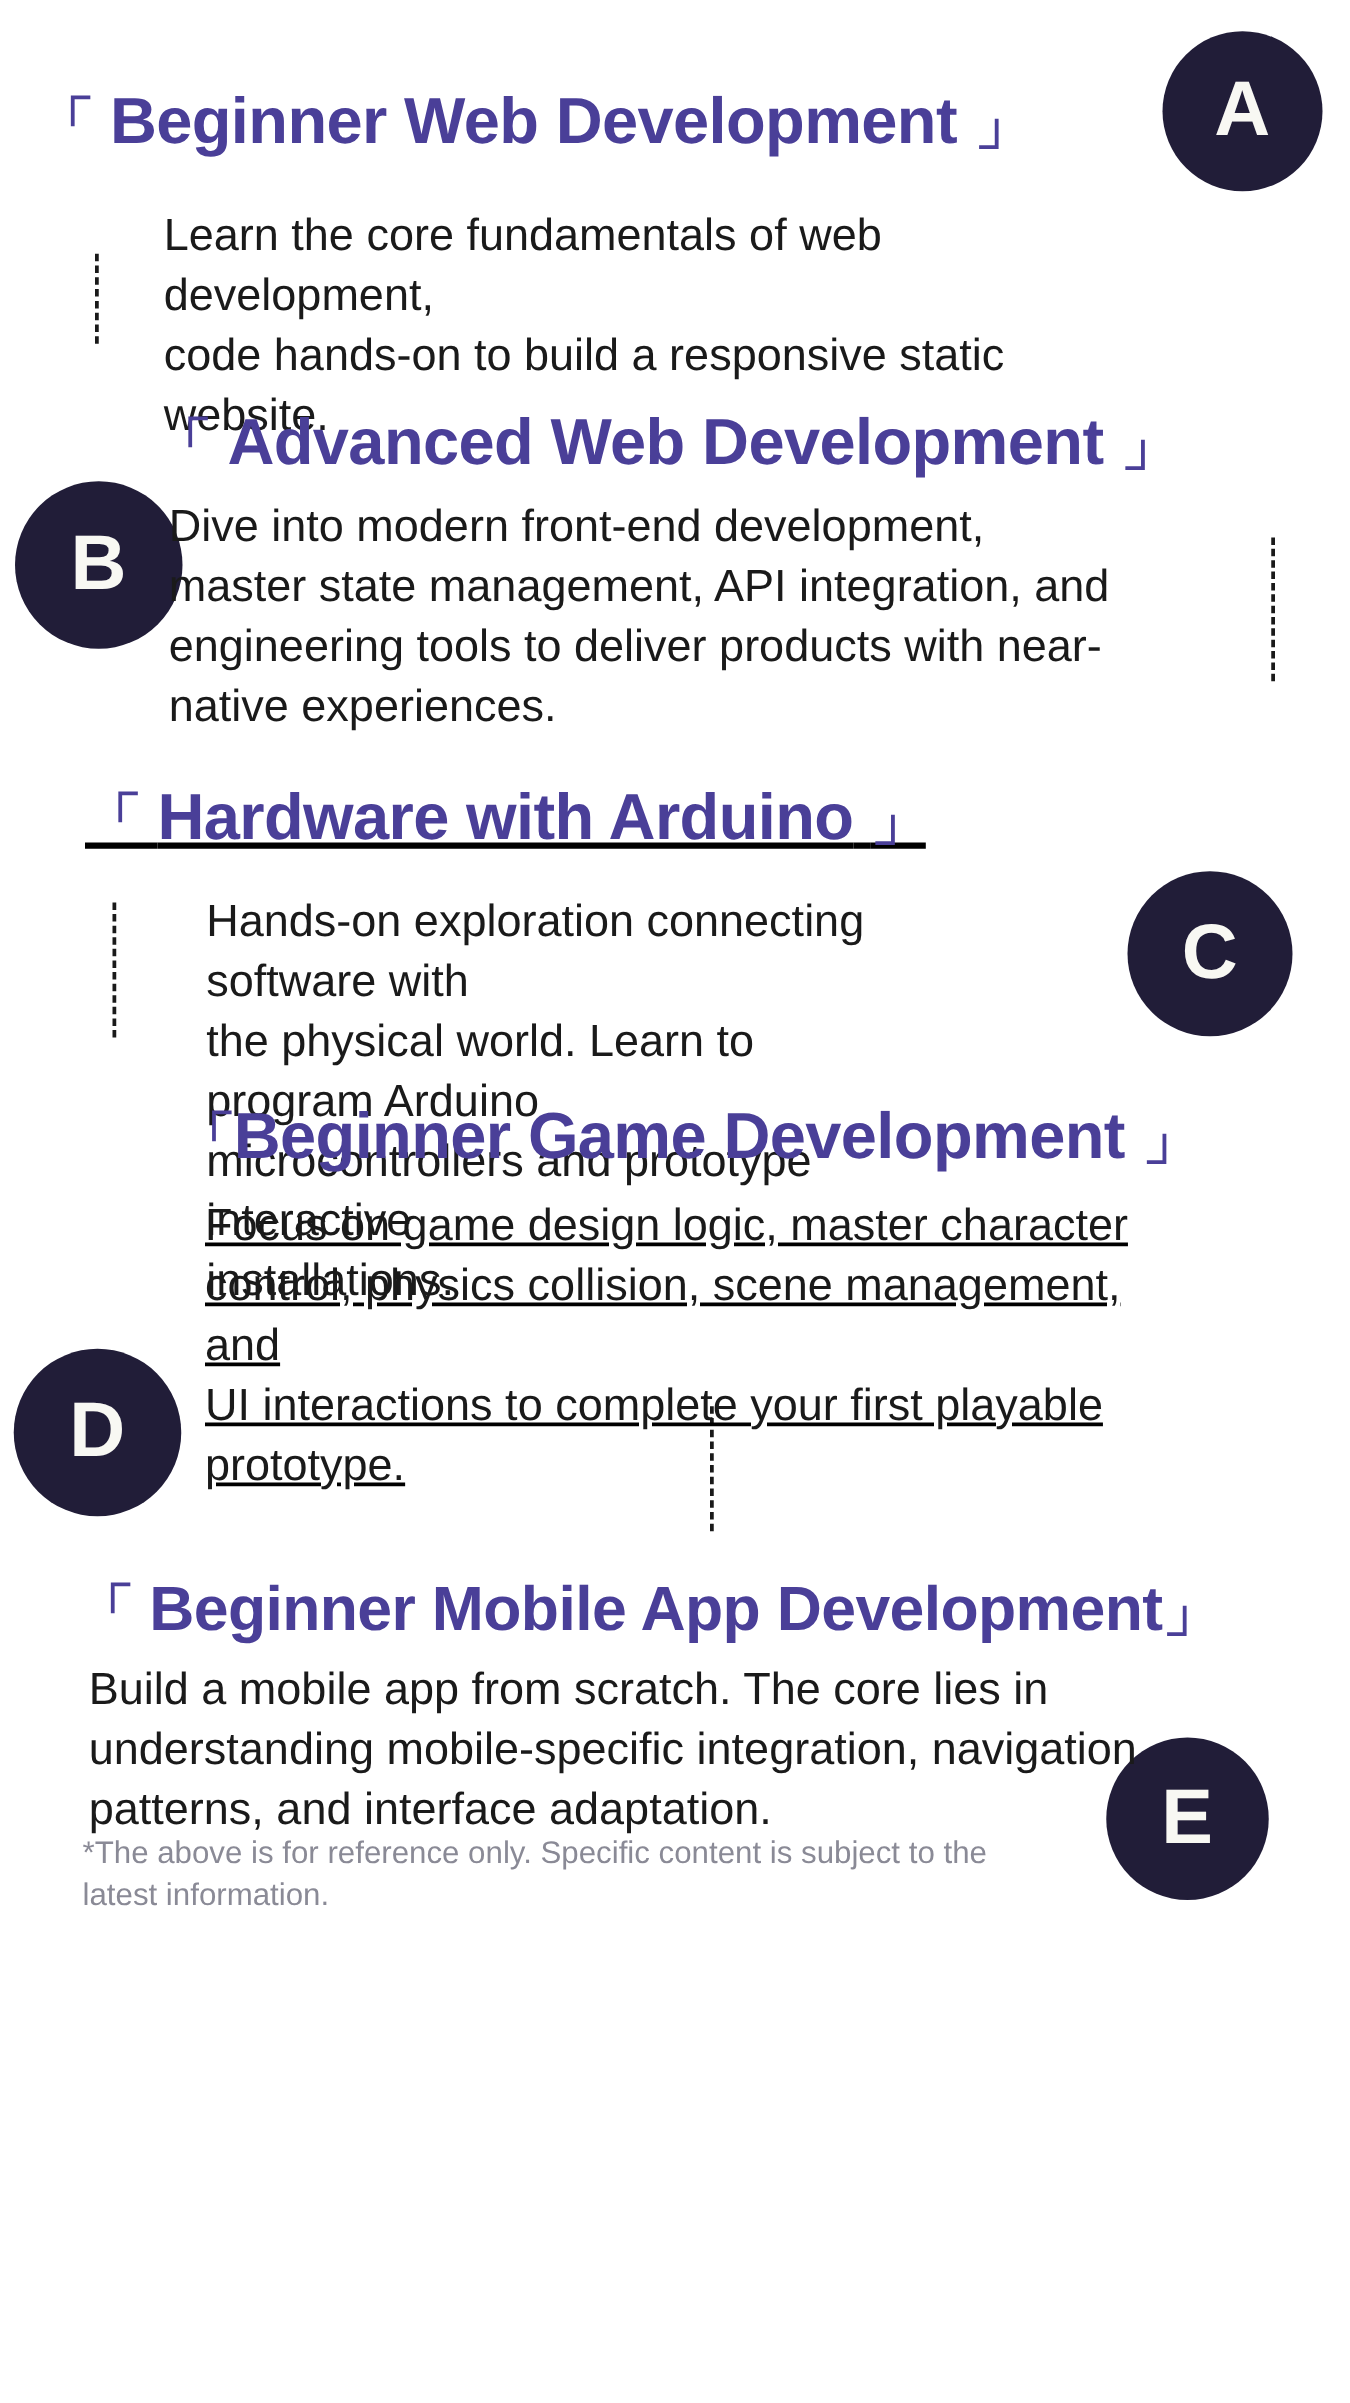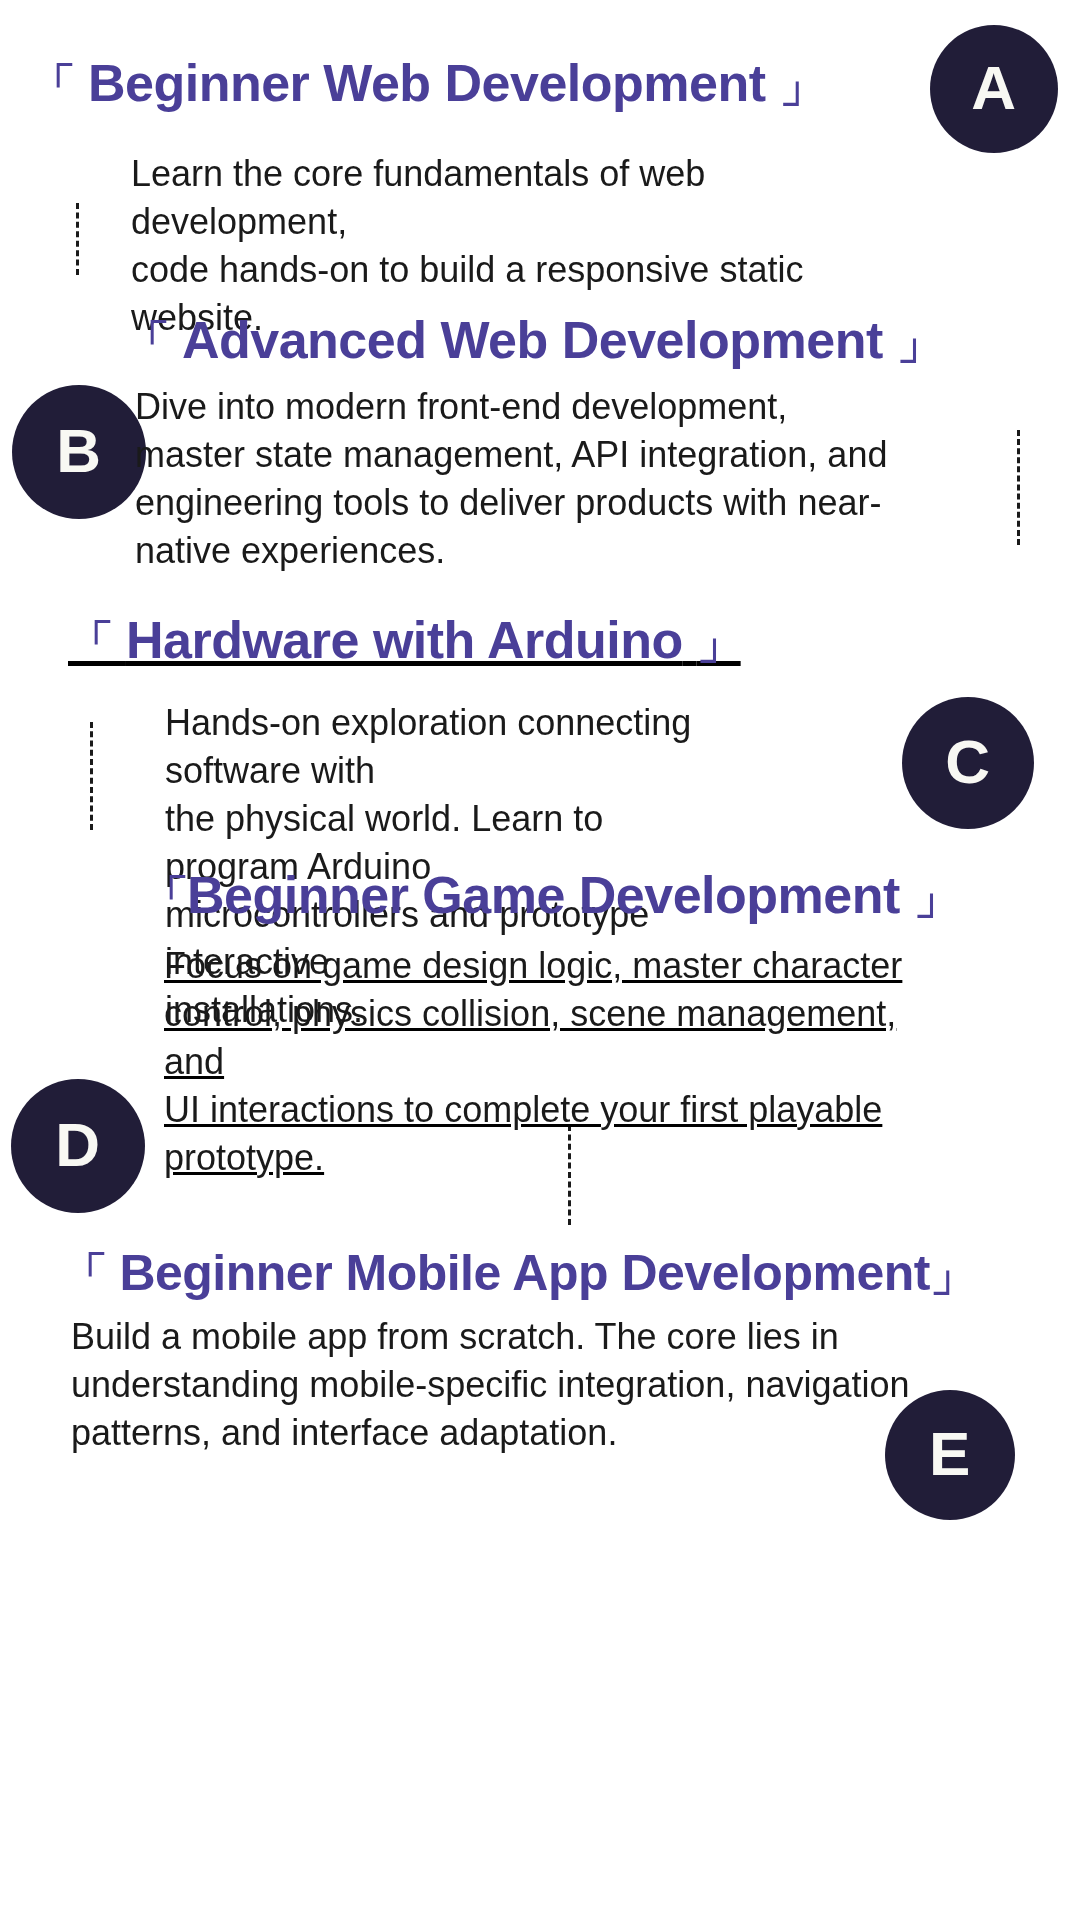--- a/index.html
+++ b/index.html
@@ -54,21 +54,21 @@
     position: absolute;
     width: 0;
     border-left: 3px dashed #1a1a1a;
   }
   .dash-1 { left: 76px;  top: 203px;  height: 72px; }
   .dash-2 { left: 1017px; top: 430px; height: 115px; }
   .dash-3 { left: 90px;  top: 722px;  height: 108px; }
   .dash-4 { left: 568px; top: 1125px; height: 100px; }
 
   
-  .section { position: absolute; }
+  .section { position: absolute; margin-top: 14px; }
 
   .title {
     color: #4a3f98;
     font-family: "Liberation Sans", sans-serif;
     font-weight: 700;
     font-size: 52px;
     line-height: 1.05;
     letter-spacing: -0.5px;
     white-space: nowrap;
     margin: 0;
@@ -191,14 +191,16 @@
 
   <div class="section sec-e">
     <h2 class="title"><span class="bracket">「</span>&nbsp;<span>Beginner Mobile App Development</span><span class="bracket">」</span></h2>
     <div class="body-wrap">
       <p class="body">Build a mobile app from scratch. The core lies in
 understanding mobile-specific integration, navigation
 patterns, and interface adaptation.</p>
     </div>
   </div>
 
+  <p class="footer">*The above is for reference only. Specific content is subject to the
+latest information.</p>
 
 </div>
 
 </body></html>

